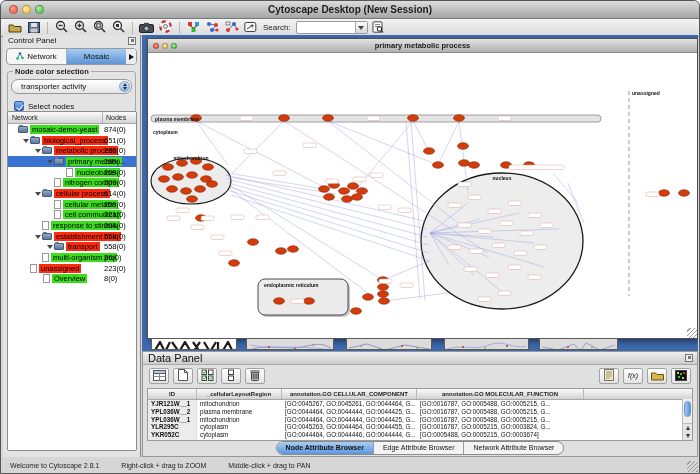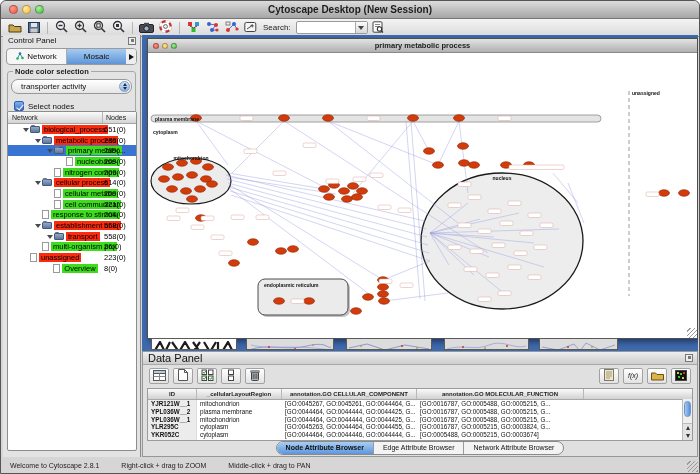--- a/index.html
+++ b/index.html
@@ -284,20 +284,26 @@
           <div class="cbox"></div>
           <span>Select nodes</span>
         </div>
       </div>
       <div class="tree">
         <div class="tree-header">
           <div class="th-net">Network</div>
           <div class="th-nodes">Nodes</div>
         </div>
         <div id="tree-rows">
+            <div class="trow" style="padding-left: 3px;">
+              <span class="texp"></span>
+              <span class="tfolder"></span>
+              <span class="tlabel green" style="max-width: 111px;">mosaic-demo-yeast</span>
+              <span class="tcount">874(0)</span>
+            </div>
             <div class="trow" style="padding-left: 15px;">
               <span class="texp open"></span>
               <span class="tfolder"></span>
               <span class="tlabel red" style="max-width: 99px;">biological_process</span>
               <span class="tcount">651(0)</span>
             </div>
             <div class="trow" style="padding-left: 27px;">
               <span class="texp open"></span>
               <span class="tfolder"></span>
               <span class="tlabel red" style="max-width: 87px;">metabolic process</span>
@@ -362,21 +368,21 @@
               <span class="tfile"></span>
               <span class="tlabel green" style="max-width: 87px;">multi-organism pro</span>
               <span class="tcount">26(0)</span>
             </div>
             <div class="trow" style="padding-left: 15px;">
               <span class="texp"></span>
               <span class="tfile"></span>
               <span class="tlabel red" style="max-width: 99px;">unassigned</span>
               <span class="tcount">223(0)</span>
             </div>
-            <div class="trow" style="padding-left: 0; justify-content: center;">
+            <div class="trow" style="padding-left: 28px;">
               <span class="texp"></span>
               <span class="tfile"></span>
               <span class="tlabel green" style="max-width: 99px;">Overview</span>
               <span class="tcount">8(0)</span>
             </div>
           </div>
       </div>
     </div>
 
     <div class="mdi">

